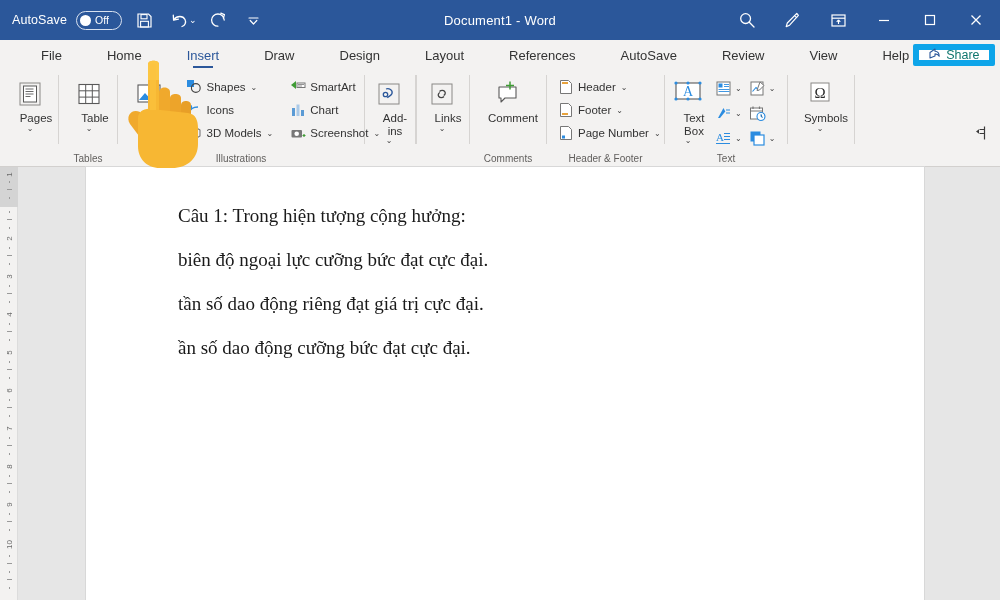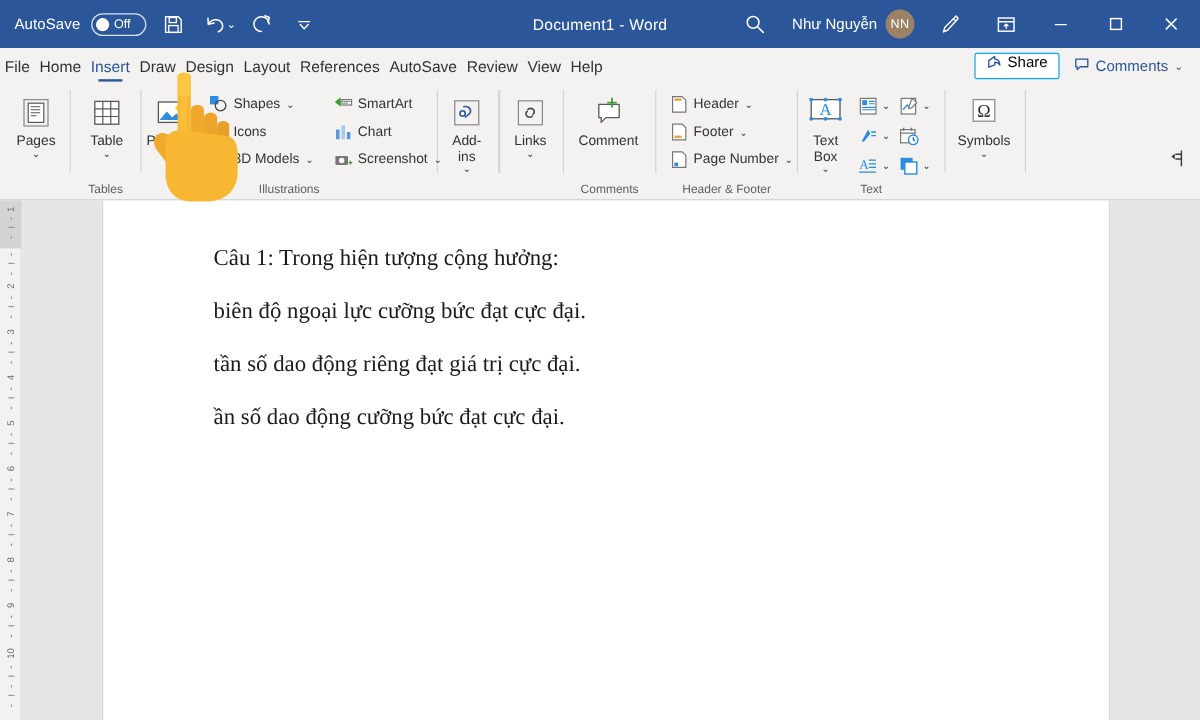--- a/index.html
+++ b/index.html
@@ -61,33 +61,34 @@
   
   .tabstrip {
     position: absolute; top: 40px; left: 0; width: 1000px; height: 30px;
     background: #f3f2f1;
     display: flex; align-items: stretch;
   }
   .tab {
     padding: 0 4px; display: flex; align-items: center; justify-content: center;
     font-size: 13px; color: #333333; cursor: pointer; position: relative;
     white-space: nowrap;
+    margin-left: 37px;
   }
   .tab.active { color: #2b579a; font-weight: normal; }
   .tab.active::after {
     content: ""; position: absolute; bottom: 2px; left: 10px; right: 10px;
     height: 2.5px; background: #2b579a;
   }
   .tabstrip-right {
     margin-left: auto; display: flex; align-items: center; gap: 6px; padding-right: 8px;
   }
   .share-btn {
-    background: #ffffff; border: 1px solid #0ea5e9; border-radius: 2px;
-    height: 22px; display: flex; align-items: flex-start; gap: 5px; padding: 0 9px;
-    font-size: 12.5px; color: #000000; cursor: pointer;
+    background: #ffffff; border: 6px solid #0ea5e9; border-radius: 2px;
+    height: 22px; display: flex; align-items: center; gap: 5px; padding: 0 9px;
+    font-size: 12.5px; color: #0f766e; cursor: pointer;
   }
   .comments-btn {
     height: 22px; display: flex; align-items: center; gap: 5px; padding: 0 6px;
     font-size: 12.5px; color: #2b579a; cursor: pointer;
   }
 
   
   .ribbon {
     position: absolute; top: 70px; left: 0; width: 1000px; height: 97px;
     background: #f3f2f1; border-bottom: 1px solid #d2d0ce;
@@ -99,21 +100,21 @@
     height: 17px; font-size: 10px; color: #605e5c; text-align: center;
     display: flex; align-items: center; justify-content: center;
   }
   .rgroup-sep { width: 1px; background: #d6d4d2; margin: 5px 0 22px 0; align-self: stretch; }
 
   .bigbtn {
     width: 54px; display: flex; flex-direction: column; align-items: center;
     padding-top: 3px; cursor: pointer; gap: 1px;
   }
   .bigbtn .ico { width: 34px; height: 34px; display: flex; align-items: center; justify-content: center; }
-  .bigbtn .lbl { font-size: 11.5px; color: #333; text-align: center; line-height: 12.5px; }
+  .bigbtn .lbl { font-size: 11.5px; color: #333; text-align: center; line-height: 12.5px; margin-left: 12px; }
   .bigbtn .cv { font-size: 8px; color: #444; line-height: 8px; margin-top: -1px; }
 
   .smallcol { display: flex; flex-direction: column; gap: 1px; padding-top: 2px; }
   .smallbtn {
     display: flex; align-items: center; gap: 4px; height: 22px;
     padding: 0 4px; cursor: pointer; font-size: 11.5px; color: #333; white-space: nowrap;
   }
   .smallbtn .sico { width: 17px; height: 17px; display: flex; align-items: center; justify-content: center; flex: none; }
   .smallbtn .cv { font-size: 8px; color: #444; margin-left: 1px; }
 
@@ -208,24 +209,20 @@
     <div class="tb-center">
       <span class="doc-title">Document1  -  Word</span>
     </div>
 
     <div class="tb-right">
       <div class="search-btn">
         <svg width="18" height="18" viewBox="0 0 18 18">
             <circle cx="7.6" cy="7.6" r="4.9" fill="none" stroke="#fff" stroke-width="1.3"></circle>
             <path d="M11.3 11.3 16 16" stroke="#fff" stroke-width="1.3" stroke-linecap="round"></path>
           </svg>
-      </div>
-      <div class="user-chip">
-        <span class="user-name">Như Nguyễn</span>
-        <span class="avatar">NN</span>
       </div>
       <div class="win-btn">
         <svg width="18" height="18" viewBox="0 0 18 18">
             <path d="M13.8 2.4c.8.6 1.2 1.2 1.6 2L6.6 14.2 3.2 15.6l1.1-3.6z" fill="none" stroke="#fff" stroke-width="1.2" stroke-linejoin="round"></path>
             <path d="M11.4 4.6 14 6.8" stroke="#fff" stroke-width="1.1"></path>
           </svg>
       </div>
       <div class="win-btn">
         <svg width="17" height="17" viewBox="0 0 17 17">
             <rect x="2" y="3" width="13" height="11" fill="none" stroke="#fff" stroke-width="1.2"></rect>

